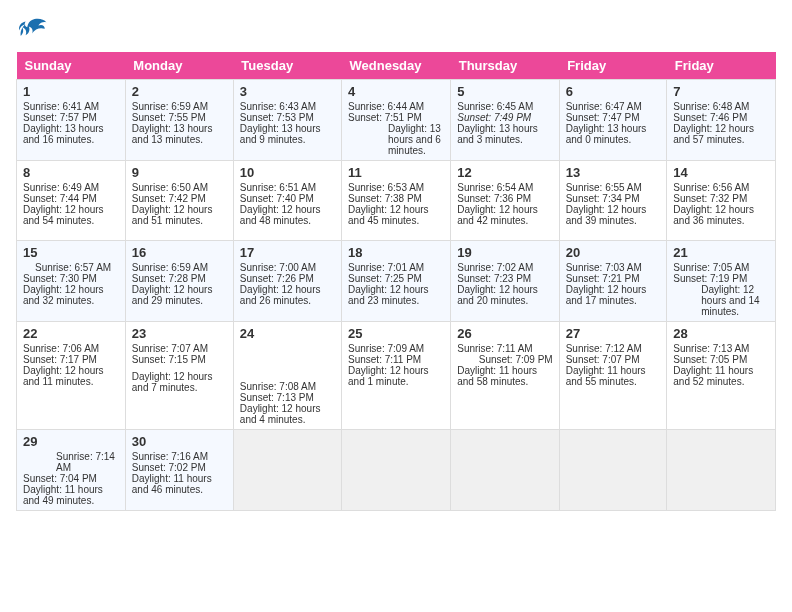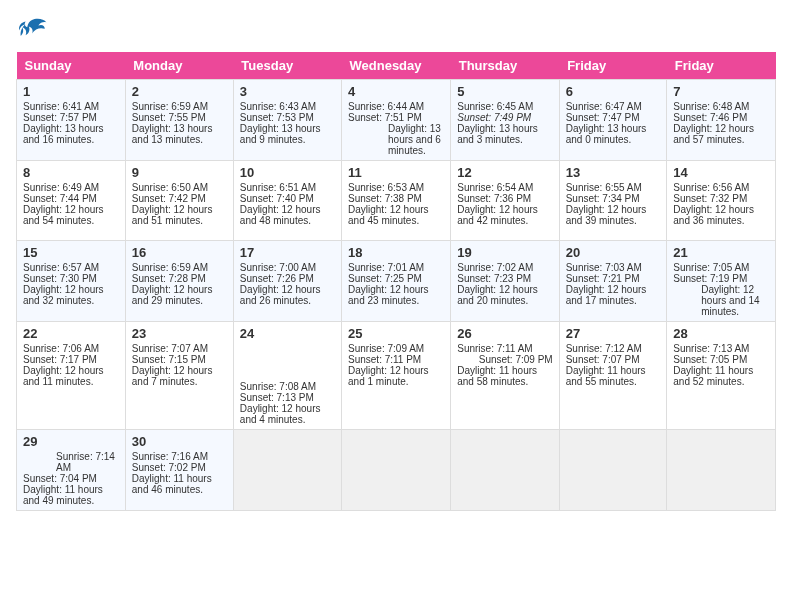--- a/index.html
+++ b/index.html
@@ -191,21 +191,21 @@
         <td>
           <span class="day-num">14</span>
           <span style="display: block;">Sunrise: 6:56 AM</span>
           <span style="display: block;">Sunset: 7:32 PM</span>
           <span style="display: block;">Daylight: 12 hours and 36 minutes.</span>
         </td>
       </tr>
       <tr>
         <td>
           <span class="day-num">15</span>
-          <span style="display: block;">Sunrise: 6:57 AM</span>
+          <span style="display: block; margin-left: 12px;">Sunrise: 6:57 AM</span>
           <span style="display: block;">Sunset: 7:30 PM</span>
           <span style="display: block;">Daylight: 12 hours and 32 minutes.</span>
         </td>
         <td>
           <span class="day-num">16</span>
           <span style="display: block;">Sunrise: 6:59 AM</span>
           <span style="display: block;">Sunset: 7:28 PM</span>
           <span style="display: block;">Daylight: 12 hours and 29 minutes.</span>
         </td>
         <td>
@@ -243,21 +243,21 @@
         <td>
           <span class="day-num">22</span>
           <span style="display: block;">Sunrise: 7:06 AM</span>
           <span style="display: block;">Sunset: 7:17 PM</span>
           <span style="display: block;">Daylight: 12 hours and 11 minutes.</span>
         </td>
         <td>
           <span class="day-num">23</span>
           <span style="display: block;">Sunrise: 7:07 AM</span>
           <span style="display: block;">Sunset: 7:15 PM</span>
-          <span style="display: block;">Daylight: 12 hours and 7 minutes.</span>
+          <span style="display: block; margin-top: 6px;">Daylight: 12 hours and 7 minutes.</span>
         </td>
         <td>
           <span class="day-num">24</span>
           <span style="display: block; margin-top: 40px;">Sunrise: 7:08 AM</span>
           <span style="display: block;">Sunset: 7:13 PM</span>
           <span style="display: block;">Daylight: 12 hours and 4 minutes.</span>
         </td>
         <td>
           <span class="day-num">25</span>
           <span style="display: block;">Sunrise: 7:09 AM</span>

